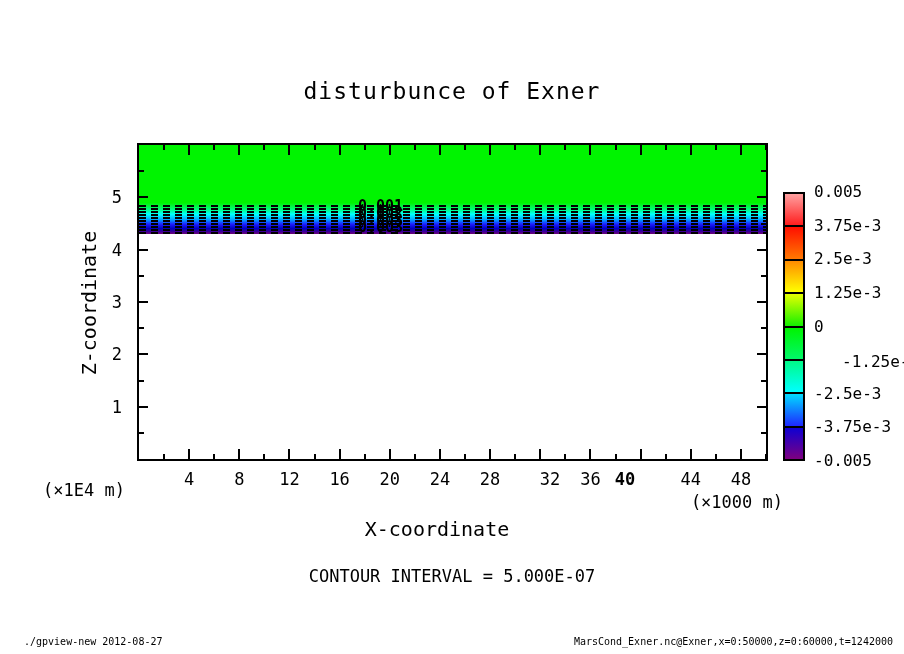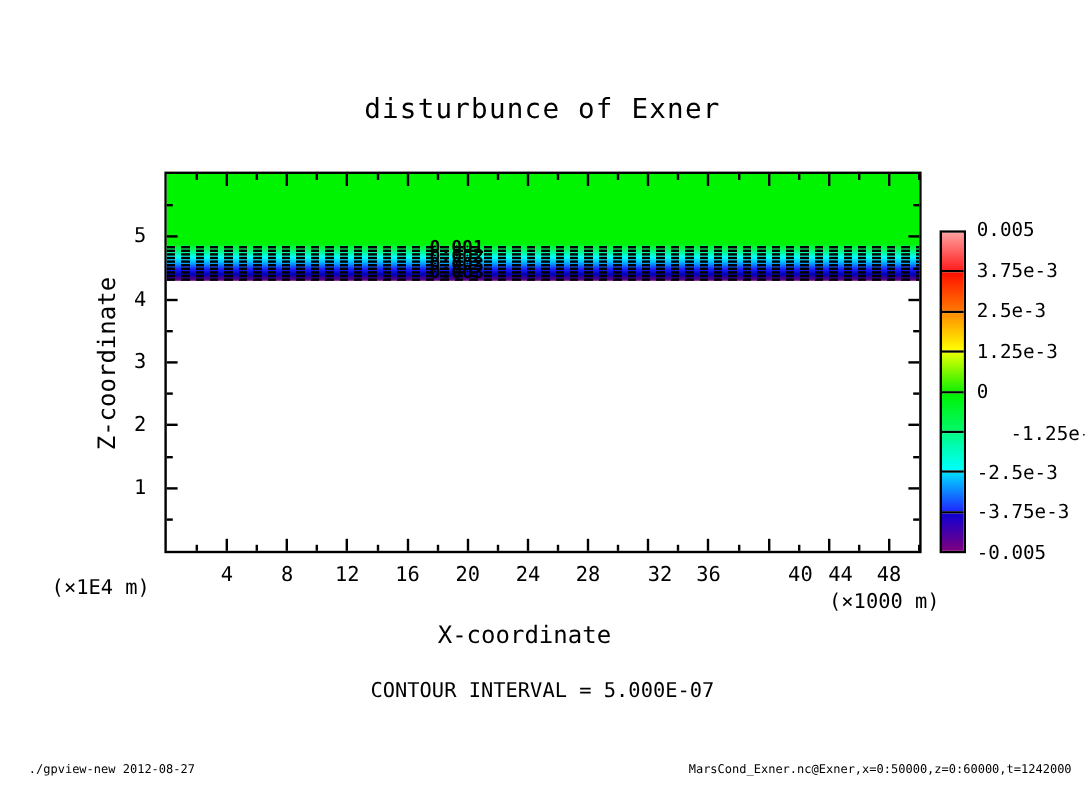--- a/index.html
+++ b/index.html
@@ -140,22 +140,22 @@
   <div id="xlabels">
       <div class="abs xlab" style="left: 169.16px; top: 470px;">4</div>
       <div class="abs xlab" style="left: 219.32px; top: 470px;">8</div>
       <div class="abs xlab" style="left: 269.48px; top: 470px;">12</div>
       <div class="abs xlab" style="left: 319.64px; top: 470px;">16</div>
       <div class="abs xlab" style="left: 369.8px; top: 470px;">20</div>
       <div class="abs xlab" style="left: 419.96px; top: 470px;">24</div>
       <div class="abs xlab" style="left: 470.12px; top: 470px;">28</div>
       <div class="abs xlab" style="left: 520.28px; top: 470px; text-align: right;">32</div>
       <div class="abs xlab" style="left: 570.44px; top: 470px;">36</div>
-      <div class="abs xlab" style="left: 647px; top: 470px;">40</div>
-      <div class="abs xlab" style="left: 670.76px; top: 470px; text-align: right;">44</div>
+      <div class="abs xlab" style="left: 605px; top: 470px; font-weight: bold;">40</div>
+      <div class="abs xlab" style="left: 670.76px; top: 470px;">44</div>
       <div class="abs xlab" style="left: 720.92px; top: 470px;">48</div>
     </div>
   <div id="zlabels">
       <div class="abs zlab" style="left: 92px; top: 397.667px;">1</div>
       <div class="abs zlab" style="left: 92px; top: 345.333px;">2</div>
       <div class="abs zlab" style="left: 92px; top: 293px;">3</div>
       <div class="abs zlab" style="left: 92px; top: 240.667px;">4</div>
       <div class="abs zlab" style="left: 92px; top: 188.333px;">5</div>
     </div>
 

